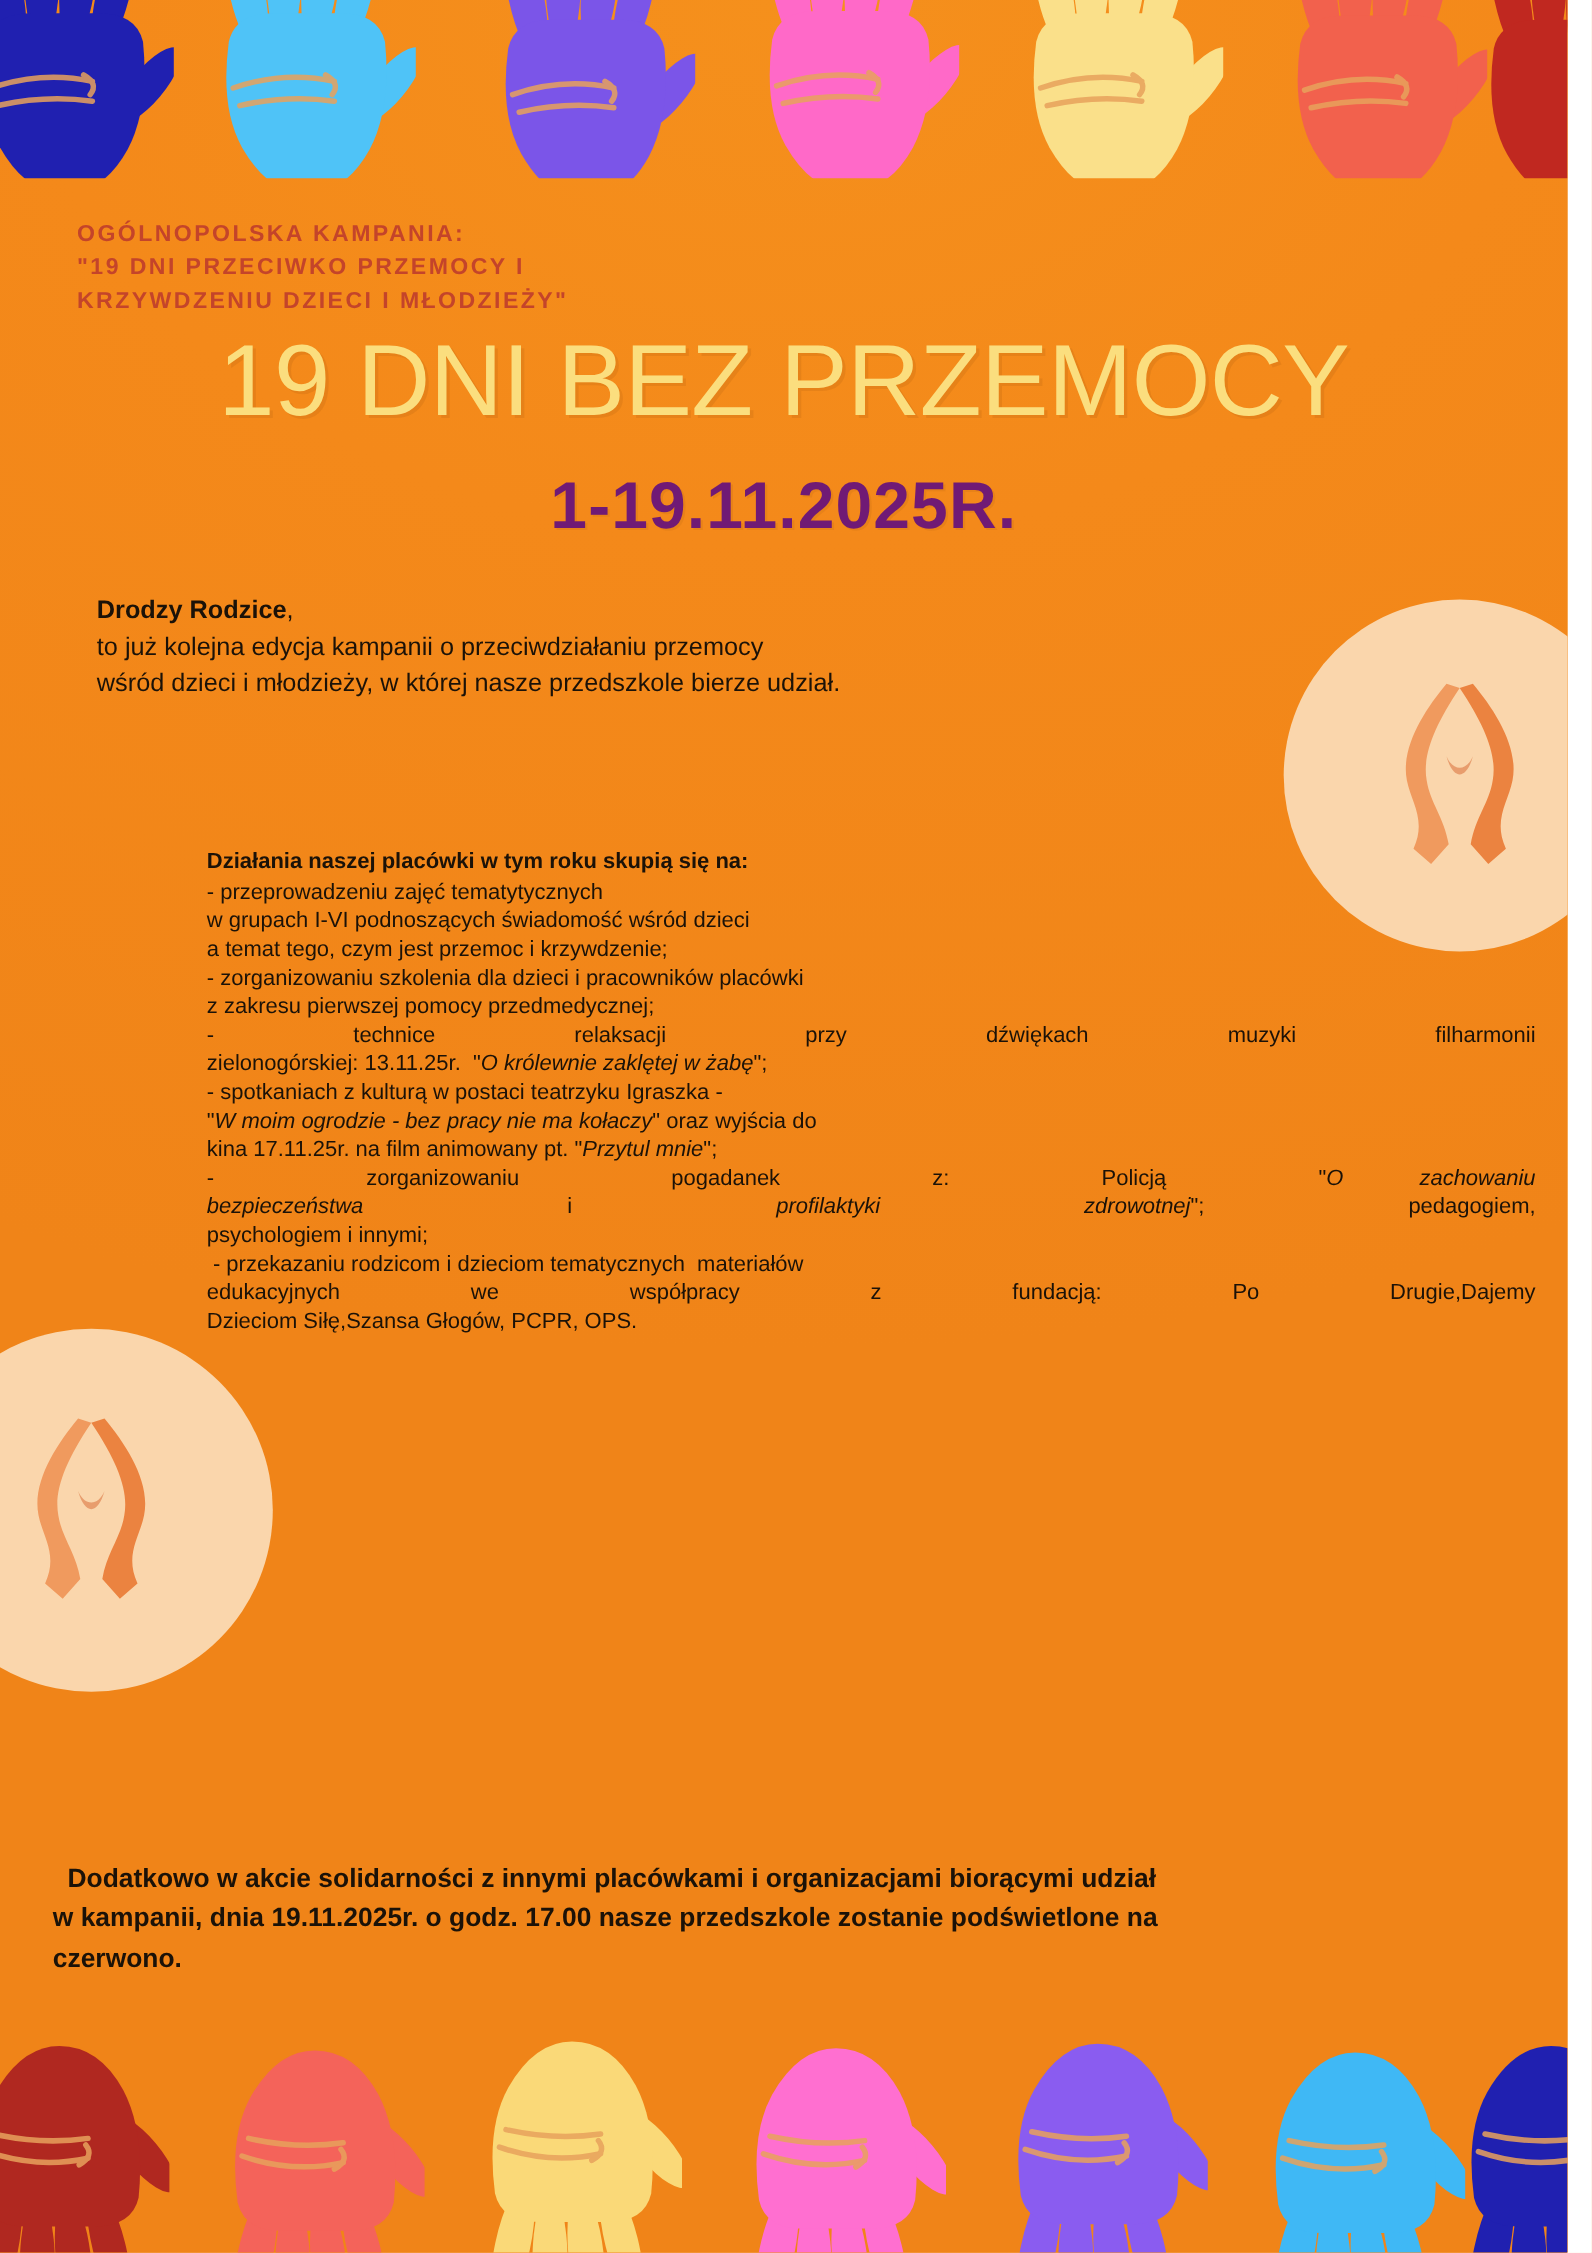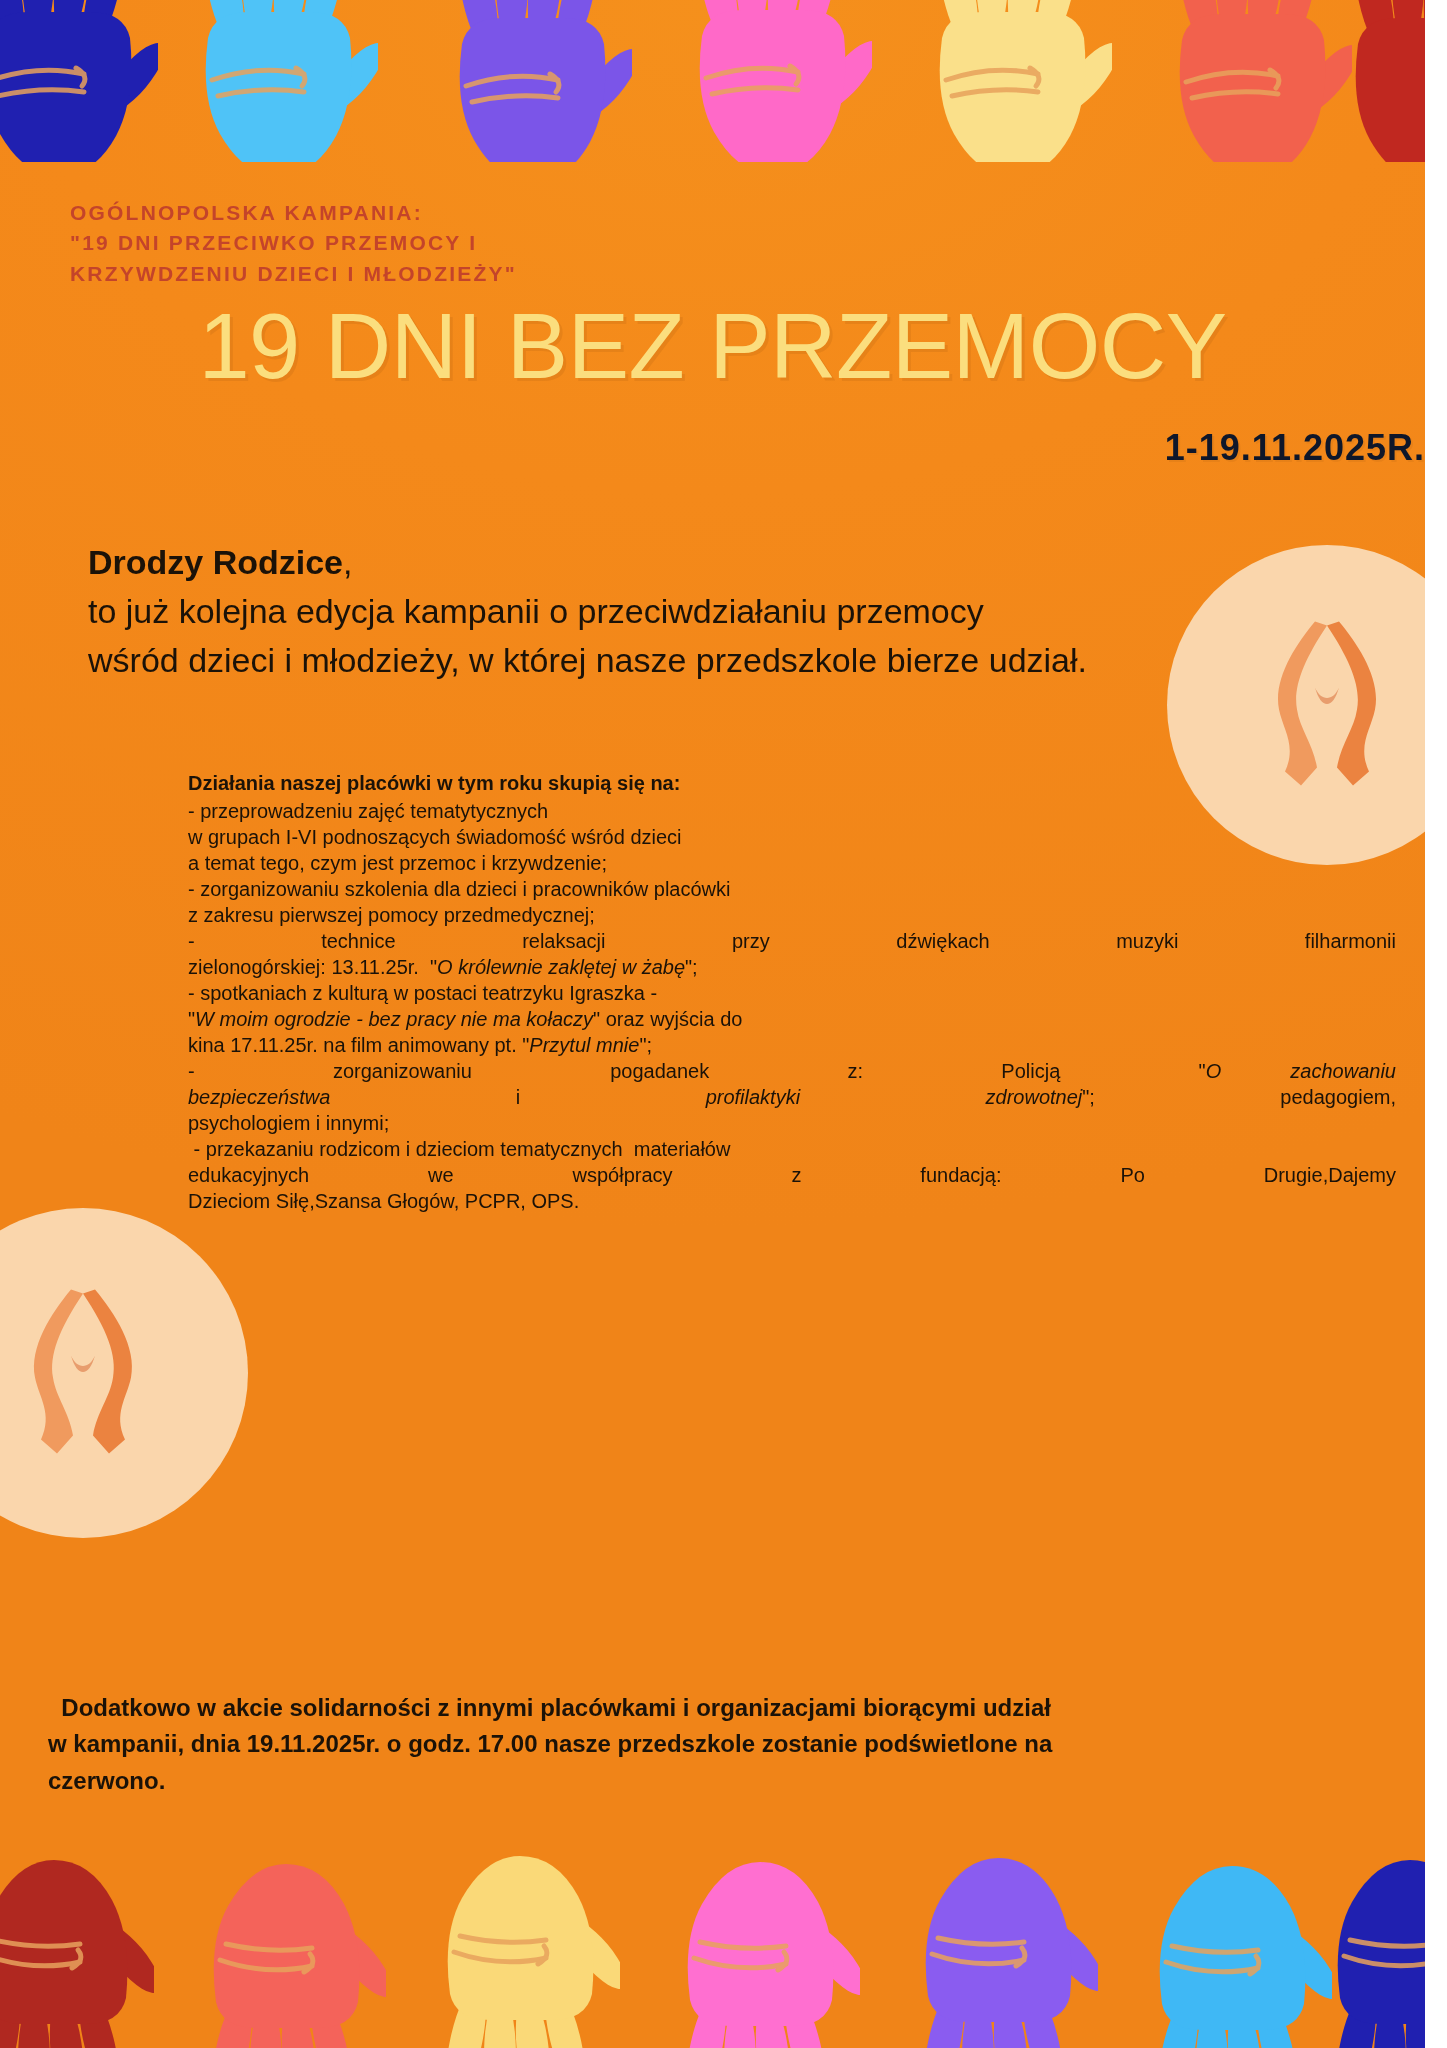--- a/index.html
+++ b/index.html
@@ -98,36 +98,36 @@
     font-weight: 400;
     letter-spacing: -0.5px;
     line-height: 1;
     text-shadow: 3px 3px 0 rgba(200,110,20,0.30);
   }
   .main-date {
     position: absolute;
     left: 0;
     right: 0;
     top: 430px;
-    text-align: right;
-    color: #0f172a;
-    font-size: 36px;
+    text-align: center;
+    color: #701a75;
+    font-size: 60px;
     font-weight: 700;
     letter-spacing: 1px;
     line-height: 1;
     text-shadow: 2px 2px 0 rgba(200,110,20,0.28);
   }
 
   .intro {
     position: absolute;
     left: 88px;
     top: 538px;
     width: 1240px;
     color: #1b1208;
-    font-size: 34px;
+    font-size: 23px;
     line-height: 1.44;
   }
   .intro .lead { font-weight: 700; }
   .intro .ln { display: block; }
 
   .body-block {
     position: absolute;
     left: 188px;
     top: 770px;
     width: 1208px;

